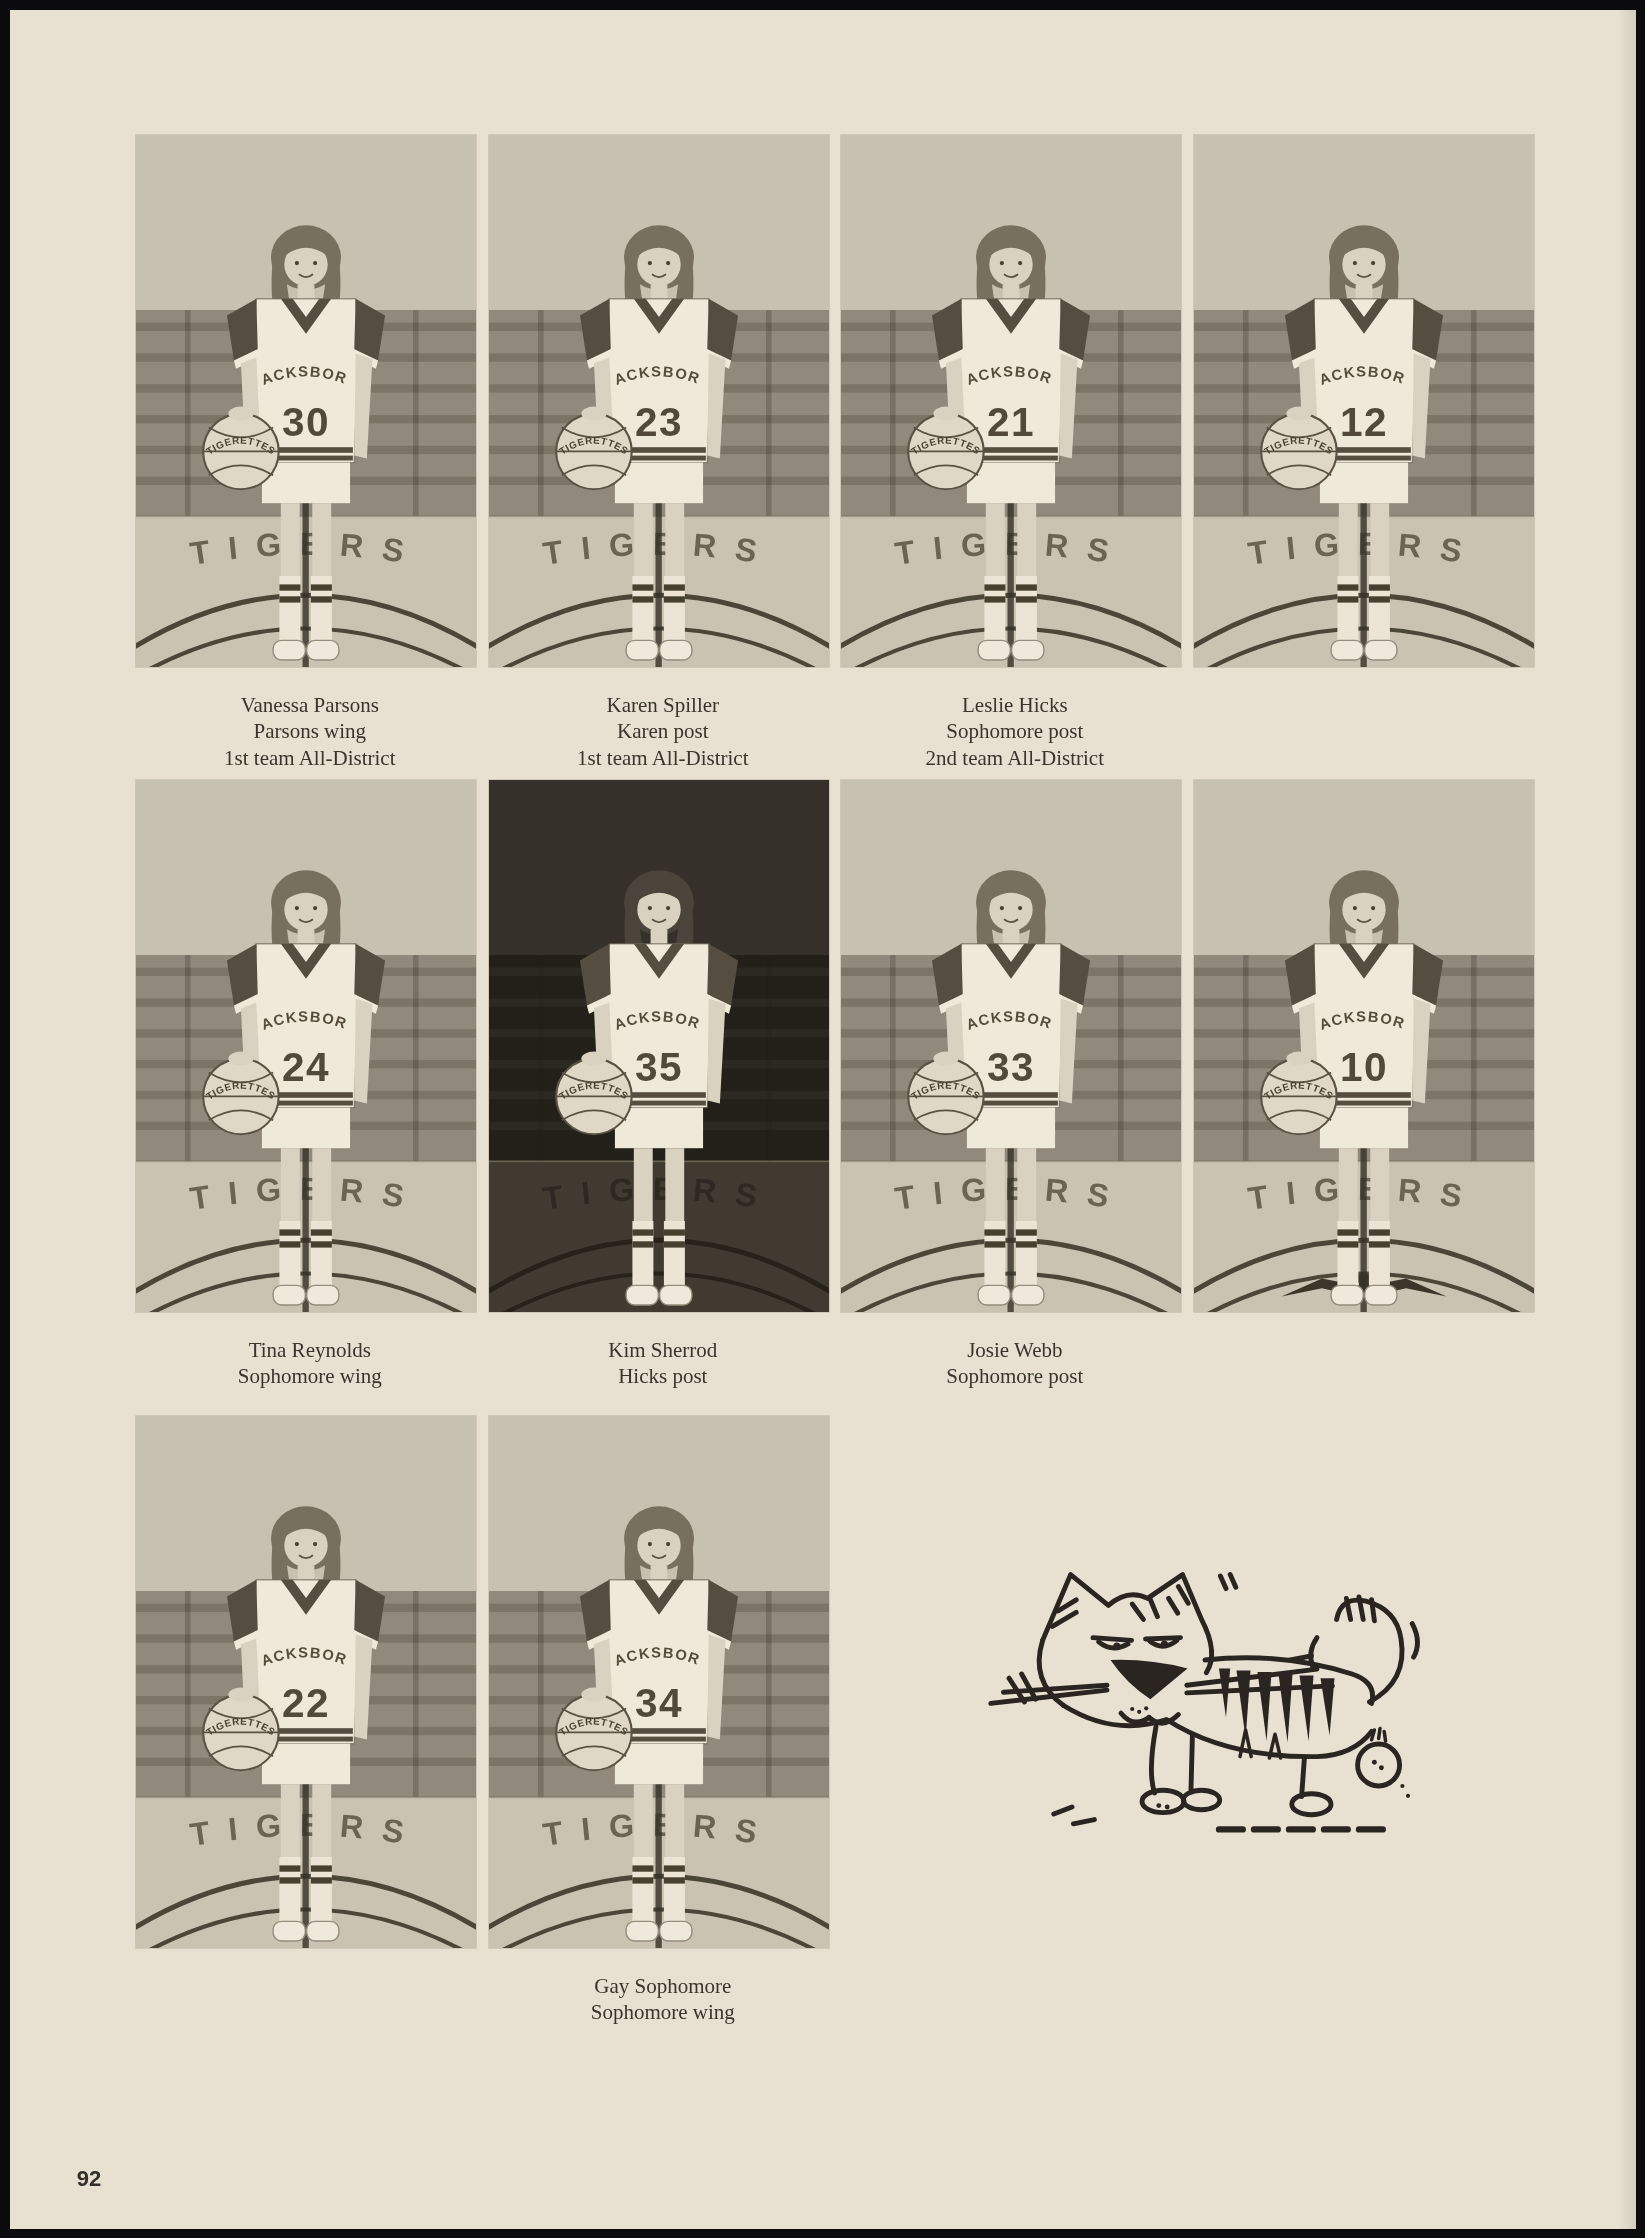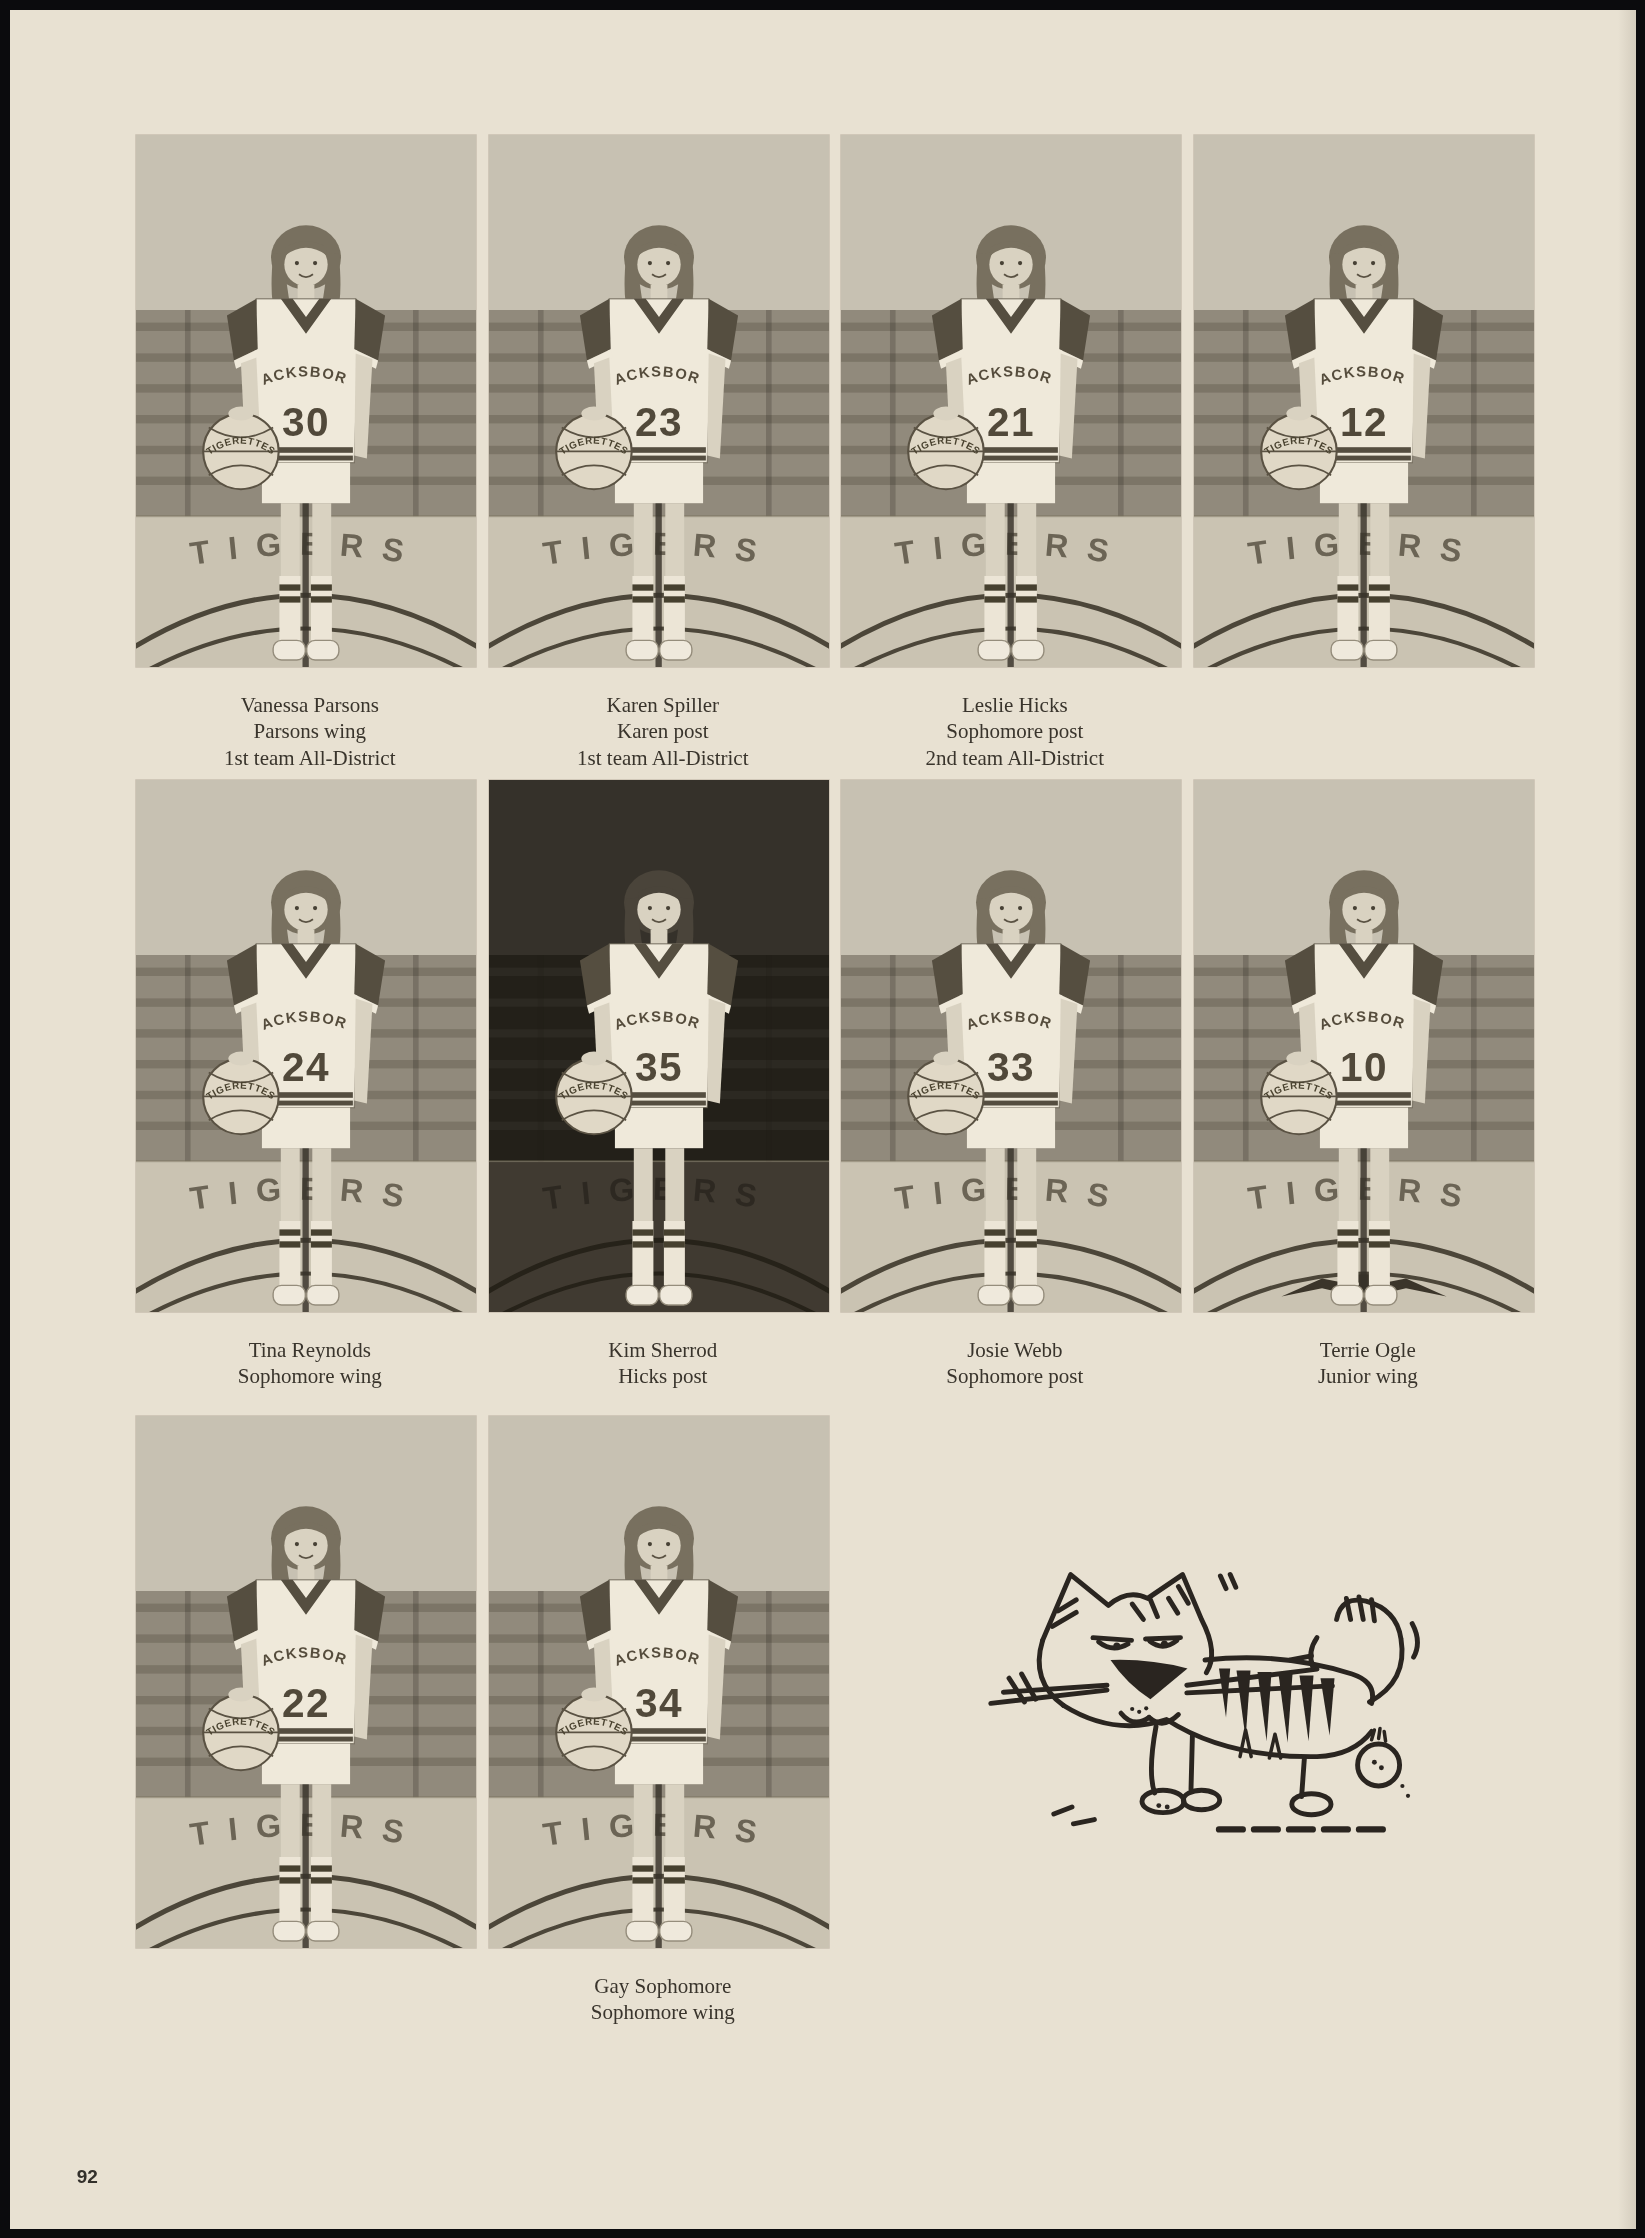--- a/index.html
+++ b/index.html
@@ -27,21 +27,21 @@
   .floor-text{font-weight:700;font-size:46px;fill:var(--floortext);letter-spacing:26px;opacity:.9;}
   .skin{fill:var(--skin);} .jersey{fill:var(--jersey);} .trim{fill:var(--trim);} .hair{fill:var(--hair);}
   .tiger-logo{display:none;} .card.show-logo .tiger-logo{display:block;}
   .caption{position:absolute;left:4px;top:557px;width:340px;text-align:center;
            color:#39342c;font-size:21px;line-height:26.6px;}
   
   .mascot{position:absolute;left:978px;top:1545px;width:434px;height:280px;}
   .mascot .ln{stroke:#2a2520;stroke-width:7;fill:none;stroke-linecap:round;stroke-linejoin:round;}
   .mascot .fl{fill:#2a2520;stroke:none;}
   .page-number{position:absolute;left:67px;top:2156px;font-family:"Liberation Sans",sans-serif;
-               font-weight:700;font-size:19px;color:#33302b;}
+               font-weight:700;font-size:22px;color:#33302b;}
   .border-frame{position:absolute;inset:0;border:9.8px solid #0b0b0d;pointer-events:none;}
 </style>
 </head>
 <body>
 
 <div class="stage">
   <div class="page">
     <div>
   <figure class="card" style="left: 126px; top: 125px;">
     <div class="photo">
@@ -744,25 +744,20 @@
             <path d="M 104 486 Q 150 458 196 486" stroke="#5a5243" stroke-width="2.5" fill="none"></path>
             <path d="M 104 458 Q 150 424 196 458" fill="none" id="arc-ball-7"></path>
             <text class="ball-text" text-anchor="middle">
               <textPath startOffset="50%" href="#arc-ball-7" xlink:href="#arc-ball-7">TIGERETTES</textPath>
             </text>
             <ellipse class="skin" cx="150" cy="398" rx="18" ry="10"></ellipse>
           </g>
         </g>
       </svg>
     </div>
-    <figcaption class="caption">
-      <div>Terrie Ogle</div>
-      <div>Junior wing</div>
-      <div></div>
-    </figcaption>
   </figure>
 
   <figure class="card" style="left: 126px; top: 1406px;">
     <div class="photo">
       <svg viewBox="0 0 486 760" preserveAspectRatio="none" aria-hidden="true">
 
         <rect class="wall" x="0" y="0" width="486" height="250"></rect>
         <rect class="bband" x="0" y="250" width="486" height="295"></rect>
         <rect class="plank" x="0" y="268" width="486" height="12"></rect>
         <rect class="plank" x="0" y="312" width="486" height="12"></rect>

